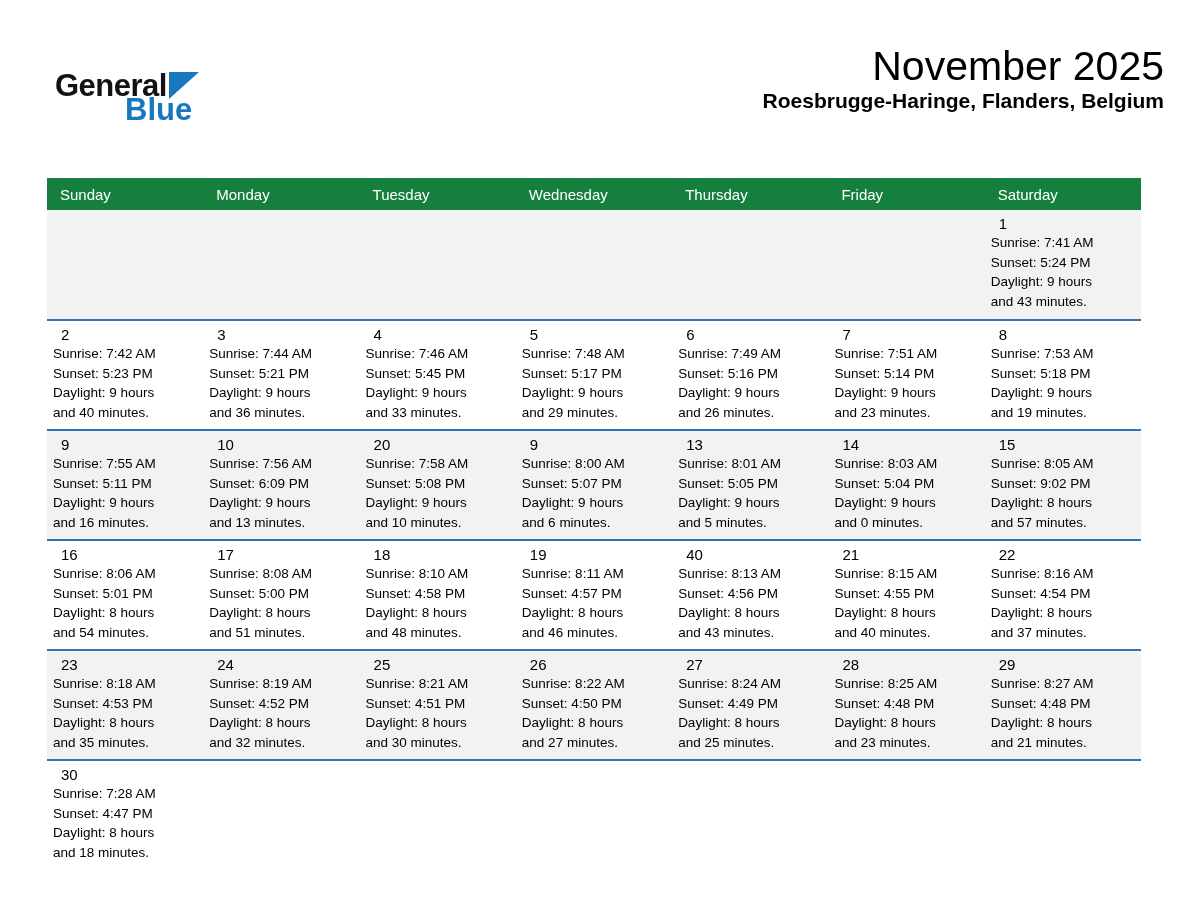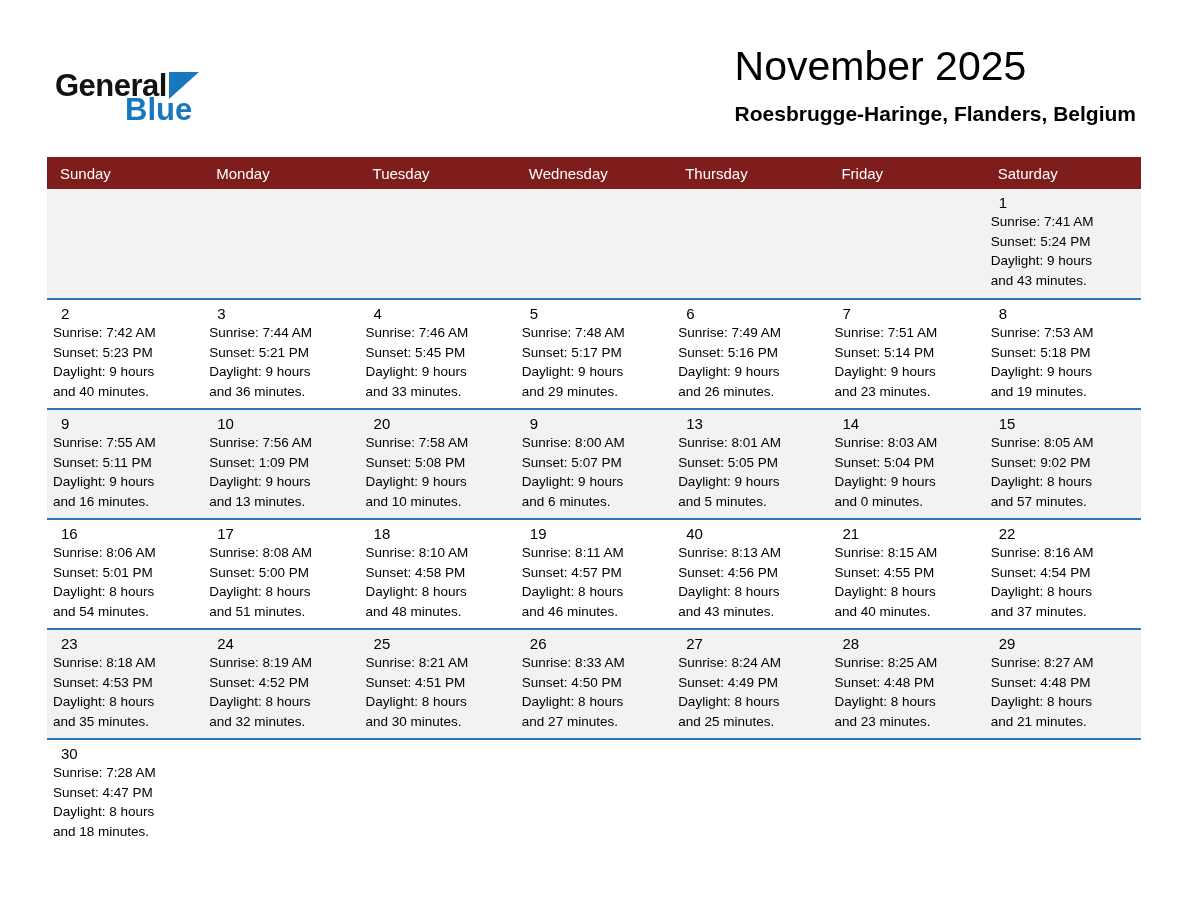--- a/index.html
+++ b/index.html
@@ -7,54 +7,54 @@
     width: 1188px; height: 918px;
     font-family: "Liberation Sans", sans-serif;
     color: #000;
     overflow: hidden;
   }
   .page { width: 1188px; height: 918px; position: relative; }
 
   
   .top {
     box-sizing: border-box;
-    height: 157px;
-    padding: 44px 52px 0 55px;
+    height: 178px;
+    padding: 44px 24px 0 55px;
     display: flex;
     justify-content: space-between;
     align-items: flex-start;
   }
   .logo { margin-top: 26px; line-height: 1; }
   .logo-row1 { display: flex; align-items: flex-start; }
   .logo-general {
     font-size: 31px; font-weight: 700; color: #121212; letter-spacing: -0.5px;
   }
   .logo-flag {
     width: 0; height: 0;
     border-left: 30px solid #1878BE;
     border-bottom: 27px solid transparent;
     margin-left: 2px; margin-top: 2px;
   }
   .logo-blue {
     font-size: 31px; font-weight: 700; color: #1878BE;
     margin-left: 70px; margin-top: -7px;
   }
-  .titles { text-align: left; }
+  .titles { text-align: right; }
   .title { font-size: 41px; font-weight: 400; line-height: 1.1; }
-  .subtitle { font-size: 21px; font-weight: 700; margin-top: 13px; }
+  .subtitle { font-size: 21px; font-weight: 700; }
 
   
   table.cal {
     border-collapse: collapse;
     table-layout: fixed;
     width: 1094px;
     margin: 0 47px;
   }
   thead th {
-    background: #7f1d1d;
+    background: #15803d;
     color: #ffffff;
     font-size: 15px;
     font-weight: 400;
     text-align: left;
     height: 32px;
     padding: 0 0 0 13px;
   }
   tbody tr { height: 110px; }
   tbody tr + tr { border-top: 2px solid #2E75B6; }
   tbody tr.striped { background: #F2F2F2; }
@@ -164,21 +164,21 @@
           <td>
             <div class="date">9</div>
             <div class="cell-line">Sunrise: 7:55 AM</div>
             <div class="cell-line">Sunset: 5:11 PM</div>
             <div class="cell-line">Daylight: 9 hours</div>
             <div class="cell-line">and 16 minutes.</div>
           </td>
           <td>
             <div class="date">10</div>
             <div class="cell-line">Sunrise: 7:56 AM</div>
-            <div class="cell-line">Sunset: 1:09 PM</div>
+            <div class="cell-line">Sunset: 6:09 PM</div>
             <div class="cell-line">Daylight: 9 hours</div>
             <div class="cell-line">and 13 minutes.</div>
           </td>
           <td>
             <div class="date">20</div>
             <div class="cell-line">Sunrise: 7:58 AM</div>
             <div class="cell-line">Sunset: 5:08 PM</div>
             <div class="cell-line">Daylight: 9 hours</div>
             <div class="cell-line">and 10 minutes.</div>
           </td>
@@ -279,21 +279,21 @@
           </td>
           <td>
             <div class="date">25</div>
             <div class="cell-line">Sunrise: 8:21 AM</div>
             <div class="cell-line">Sunset: 4:51 PM</div>
             <div class="cell-line">Daylight: 8 hours</div>
             <div class="cell-line">and 30 minutes.</div>
           </td>
           <td>
             <div class="date">26</div>
-            <div class="cell-line">Sunrise: 8:33 AM</div>
+            <div class="cell-line">Sunrise: 8:22 AM</div>
             <div class="cell-line">Sunset: 4:50 PM</div>
             <div class="cell-line">Daylight: 8 hours</div>
             <div class="cell-line">and 27 minutes.</div>
           </td>
           <td>
             <div class="date">27</div>
             <div class="cell-line">Sunrise: 8:24 AM</div>
             <div class="cell-line">Sunset: 4:49 PM</div>
             <div class="cell-line">Daylight: 8 hours</div>
             <div class="cell-line">and 25 minutes.</div>

